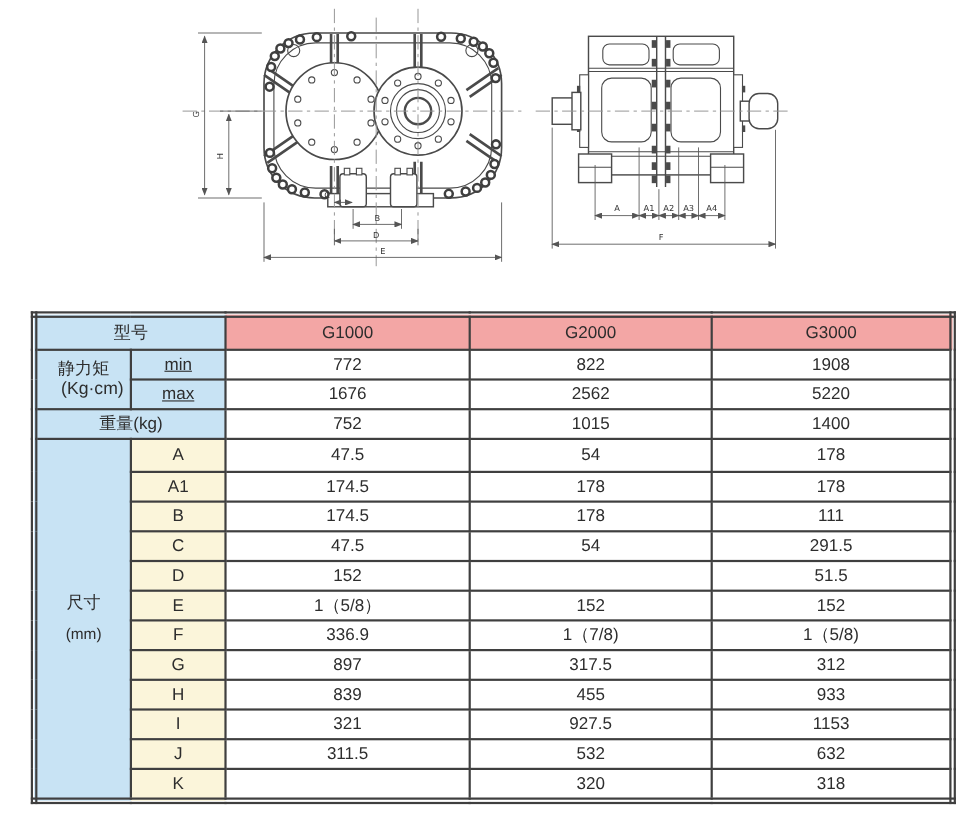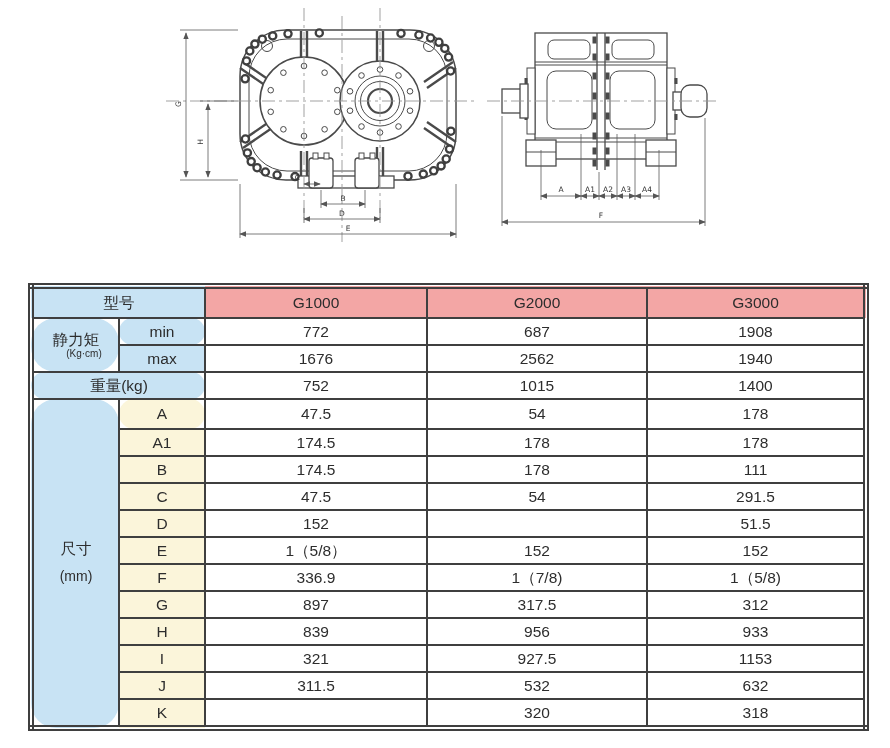--- a/index.html
+++ b/index.html
@@ -29,25 +29,25 @@
   
   table.spec{border-collapse:collapse;table-layout:fixed;width:835px;
     margin:11px 0 0 28px;color:#2d2d2d;border:6px double var(--border);}
   .spec th,.spec td{border:2px solid var(--border);height:25px;padding:0;
     text-align:center;vertical-align:middle;font-weight:normal;
     font-size:15.5px;line-height:1.12;}
   .spec tr:first-child th{height:28px;margin-top:15px;}
   .lbl{background:var(--blue);font-size:15px;}
   .hdr{font-size:16px;}
   .mh{background:var(--pink);border-left:6px double var(--border);font-size:16px;}
-  .sub-b{background:var(--blue);font-size:16px;}
+  .sub-b{background:var(--blue);font-size:16px;text-decoration:underline;}
   .sub-y{background:var(--yellow);border-left:6px double var(--border);}
   .v{border-left:6px double var(--border);}
-  .gt{border-top:6px double var(--border);border-radius:25px;}
-  .unit{font-size:10px;padding-left:16px;}
+  .gt{border-top:6px double var(--border);}
+  .unit{font-size:16px;padding-left:16px;}
   .unit2{font-size:14px;margin-top:12px;}
 </style>
 </head>
 <body>
 
 <div class="drawings">
 <svg width="890" height="272" viewBox="0 0 890 272">
   <defs>
     <marker id="ae" markerWidth="9" markerHeight="7" refX="8" refY="3.5" orient="auto">
       <path d="M0 0 L9 3.5 L0 7 Z" fill="#555"></path>
@@ -240,28 +240,28 @@
       <th class="mh">G2000</th>
       <th class="mh">G3000</th>
     </tr>
     <tr>
       <th class="lbl gt" rowspan="2">
         <div>静力矩</div>
         <div class="unit">(Kg·cm)</div>
       </th>
       <th class="sub-b gt">min</th>
       <td class="v gt">772</td>
-      <td class="v gt">687</td>
+      <td class="v gt">822</td>
       <td class="v gt">1908</td>
     </tr>
     <tr>
       <th class="sub-b">max</th>
       <td class="v">1676</td>
       <td class="v">2562</td>
-      <td class="v">1940</td>
+      <td class="v">5220</td>
     </tr>
     <tr>
       <th class="lbl gt" colspan="2">重量(kg)</th>
       <td class="v gt">752</td>
       <td class="v gt">1015</td>
       <td class="v gt">1400</td>
     </tr>
   </tbody>
   <tbody id="dims-body">
       <tr>
@@ -312,21 +312,21 @@
       </tr>
       <tr>
         <th class="sub-y">G</th>
         <td class="v">897</td>
         <td class="v">317.5</td>
         <td class="v">312</td>
       </tr>
       <tr>
         <th class="sub-y">H</th>
         <td class="v">839</td>
-        <td class="v">956</td>
+        <td class="v">455</td>
         <td class="v">933</td>
       </tr>
       <tr>
         <th class="sub-y">I</th>
         <td class="v">321</td>
         <td class="v">927.5</td>
         <td class="v">1153</td>
       </tr>
       <tr>
         <th class="sub-y">J</th>

